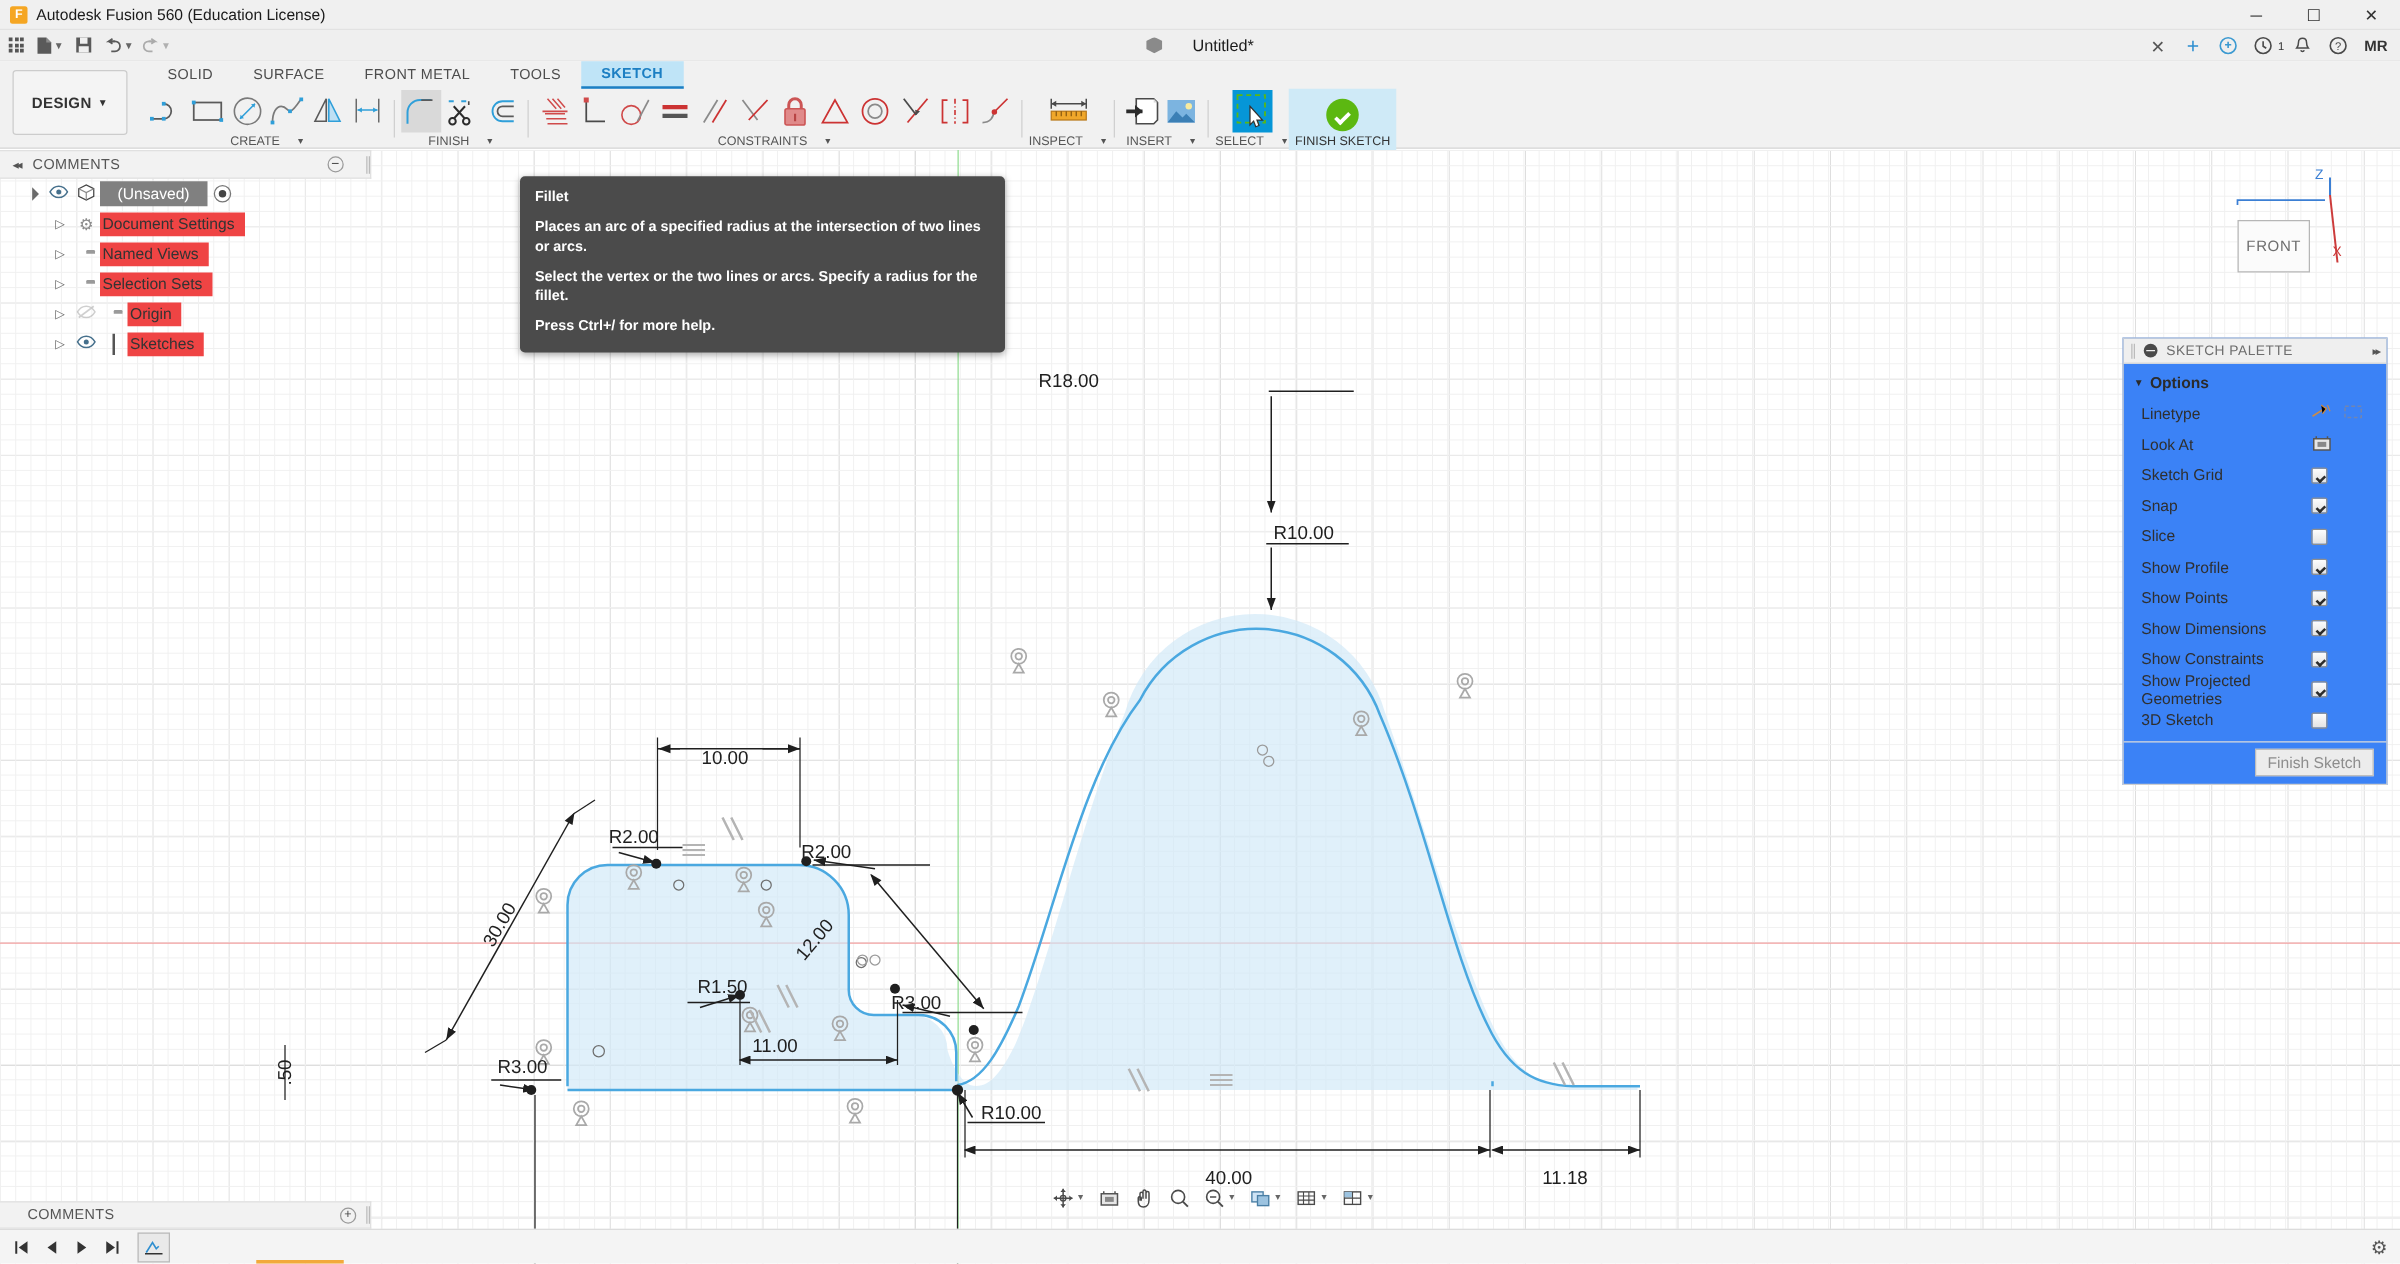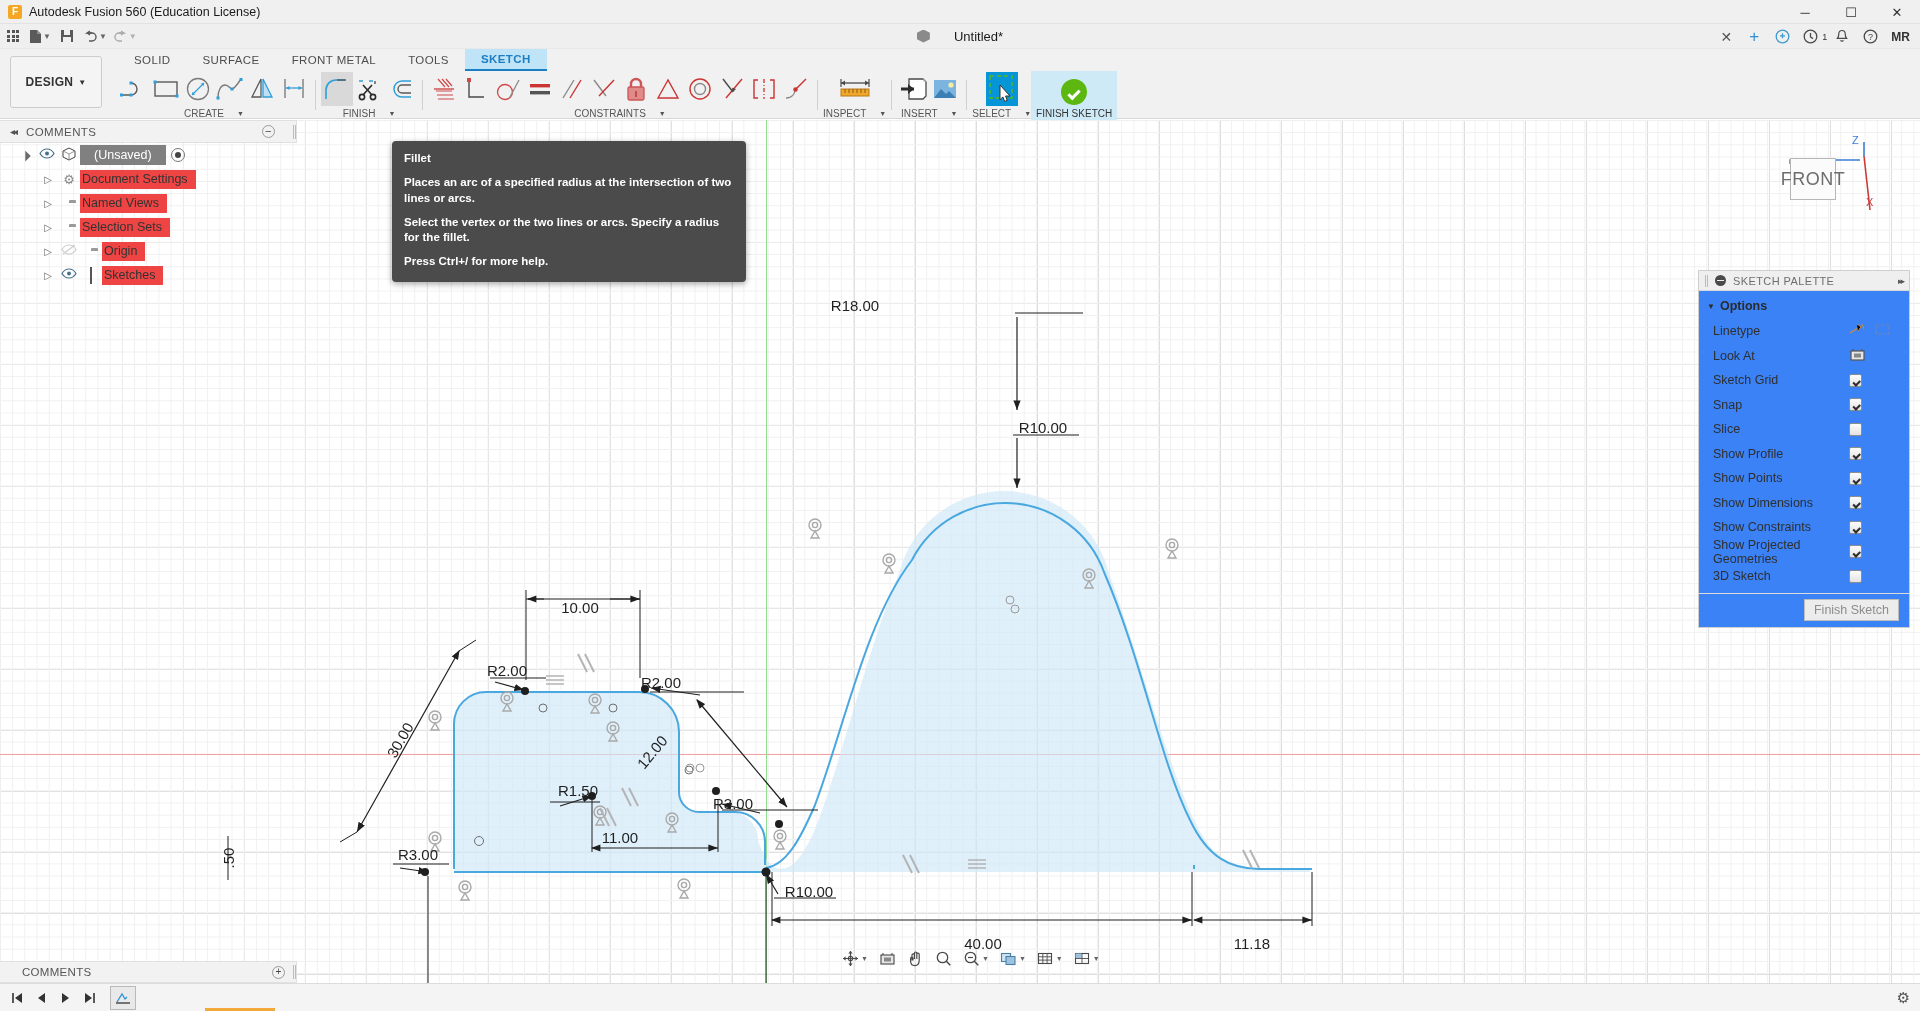--- a/index.html
+++ b/index.html
@@ -129,31 +129,31 @@
      background:#f4f4f4; border-top:1px solid #dcdcdc; display:flex; align-items:center;
      gap:2px; padding-left:6px;}
   #timeline .tb{ width:22px;height:22px;display:flex;align-items:center;justify-content:center;
      color:#333;font-size:11px;}
   #timeline .sk{ width:26px;height:24px;display:flex;align-items:center;justify-content:center;
      border:1px solid #b9b9b9;background:#e9e9e9;margin-left:8px;}
   #timeline .gear{ margin-left:auto; margin-right:10px; color:#555; font-size:15px;}
   #tlmark{ position:absolute; left:205px; bottom:0; width:70px; height:3px; background:#f2a93b;}
 
   
-  #tooltip{ position:absolute; left:392px; top:21px; width:354px;
+  #tooltip{ position:absolute; left:416px; top:21px; width:388px;
      background:#4b4b4b; color:#fff; border-radius:4px; padding:10px 12px 12px 12px;
      font-size:11.5px; line-height:1.33; box-shadow:0 2px 6px rgba(0,0,0,.35);}
   #tooltip .tt{ font-weight:bold; margin-bottom:9px; }
   #tooltip p{ margin:0 0 9px 0; font-weight:bold;}
   #tooltip p.last{ margin-bottom:0; }
 
   
   #viewcube{ position:absolute; right:48px; top:14px; width:96px;height:88px;}
-  #vcface{ position:absolute; left:14px; top:24px; width:46px;height:42px;
-     background:#fbfbfb; border:1px solid #b6b6b6; color:#6d6d6d; font-size:18px;
+  #vcface{ position:absolute; left:14px; top:42px; width:58px;height:42px;
+     background:#fbfbfb; border:1px solid #b6b6b6; color:#6d6d6d; font-size:12px;
      display:flex;align-items:center;justify-content:center; letter-spacing:.5px;}
   #vcz{ position:absolute; left:76px; top:0; color:#3b7fd4; font-size:11px;}
   #vcx{ position:absolute; left:90px; top:62px; color:#cc3b3b; font-size:11px;}
 
   
   #palette{ position:absolute; right:10px; top:150px; width:212px;
      background:#3b82f6; border:1px solid #cfcfcf; }
   #ph{ height:20px; background:#efefef; border-bottom:1px solid #d8d8d8;
        display:flex; align-items:center; gap:7px; padding:0 6px; font-size:11px;
        color:#6e6e6e; letter-spacing:.4px;}

